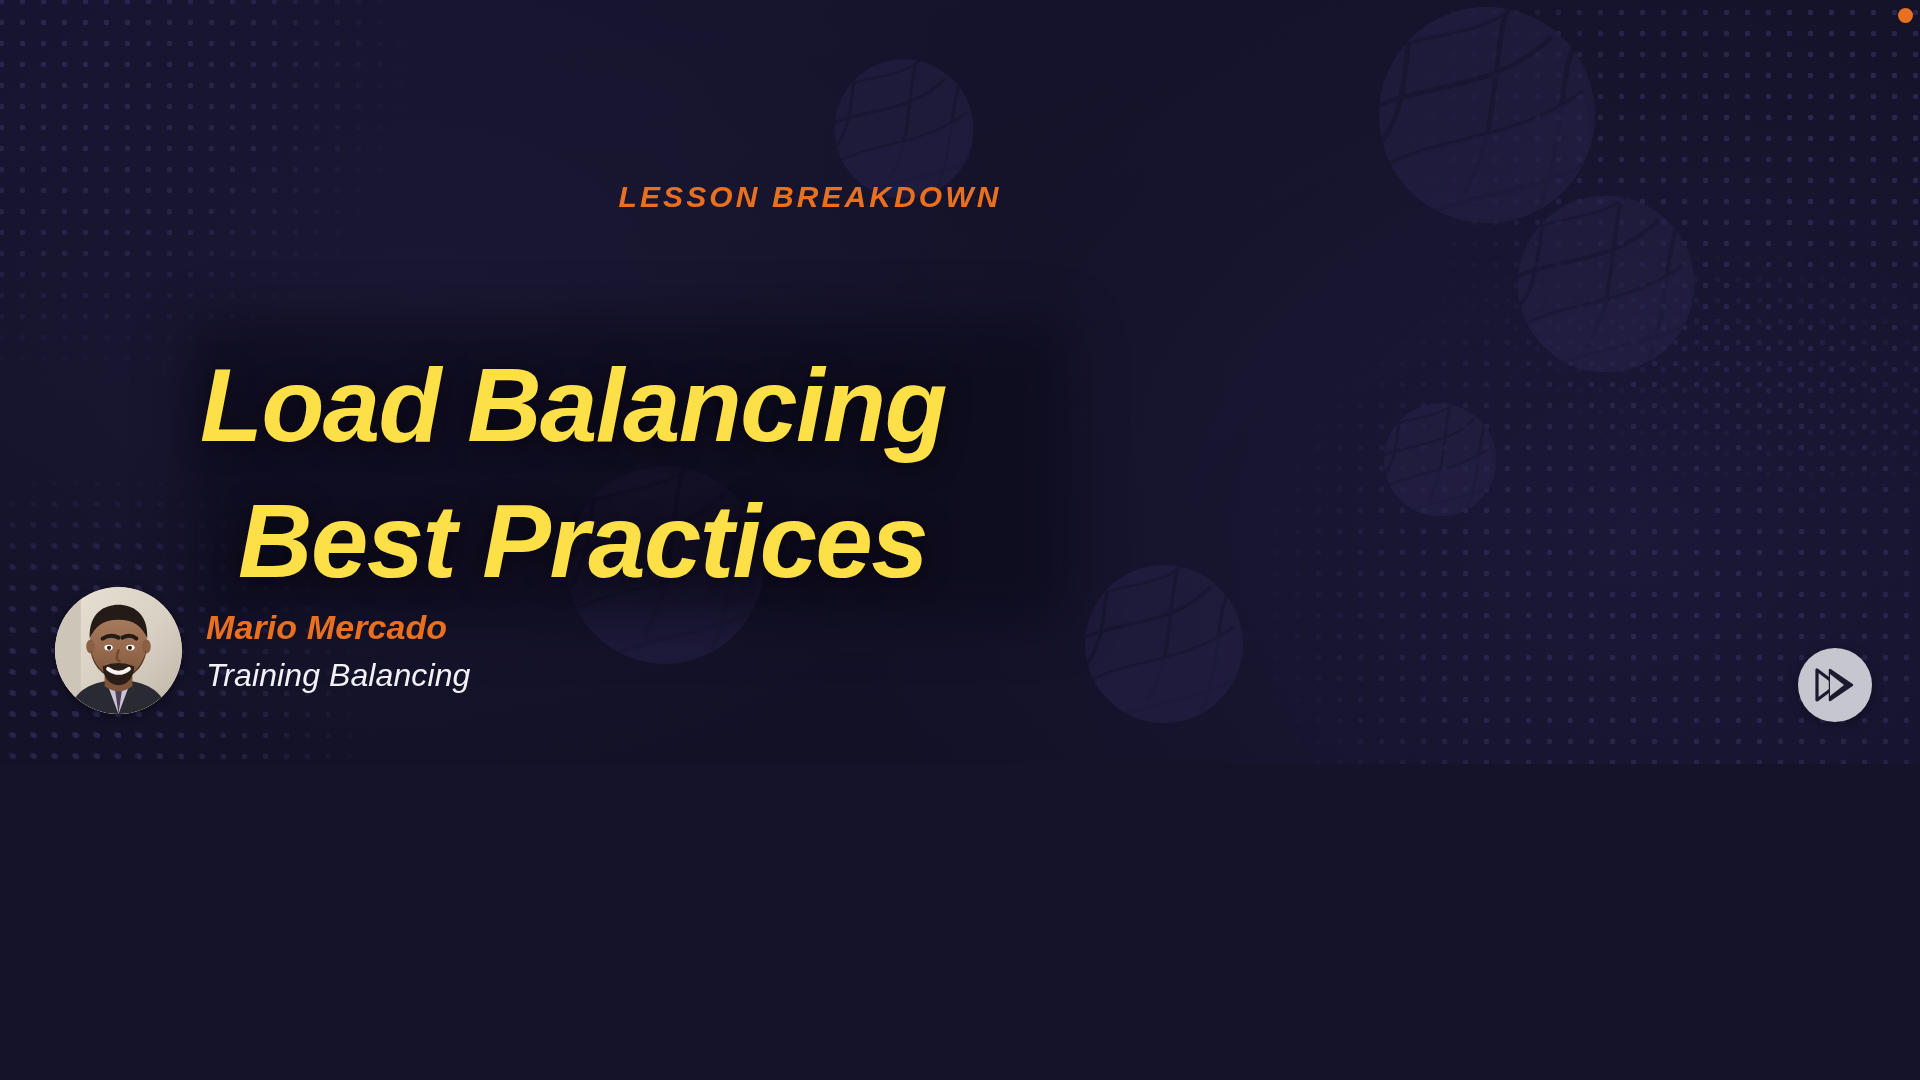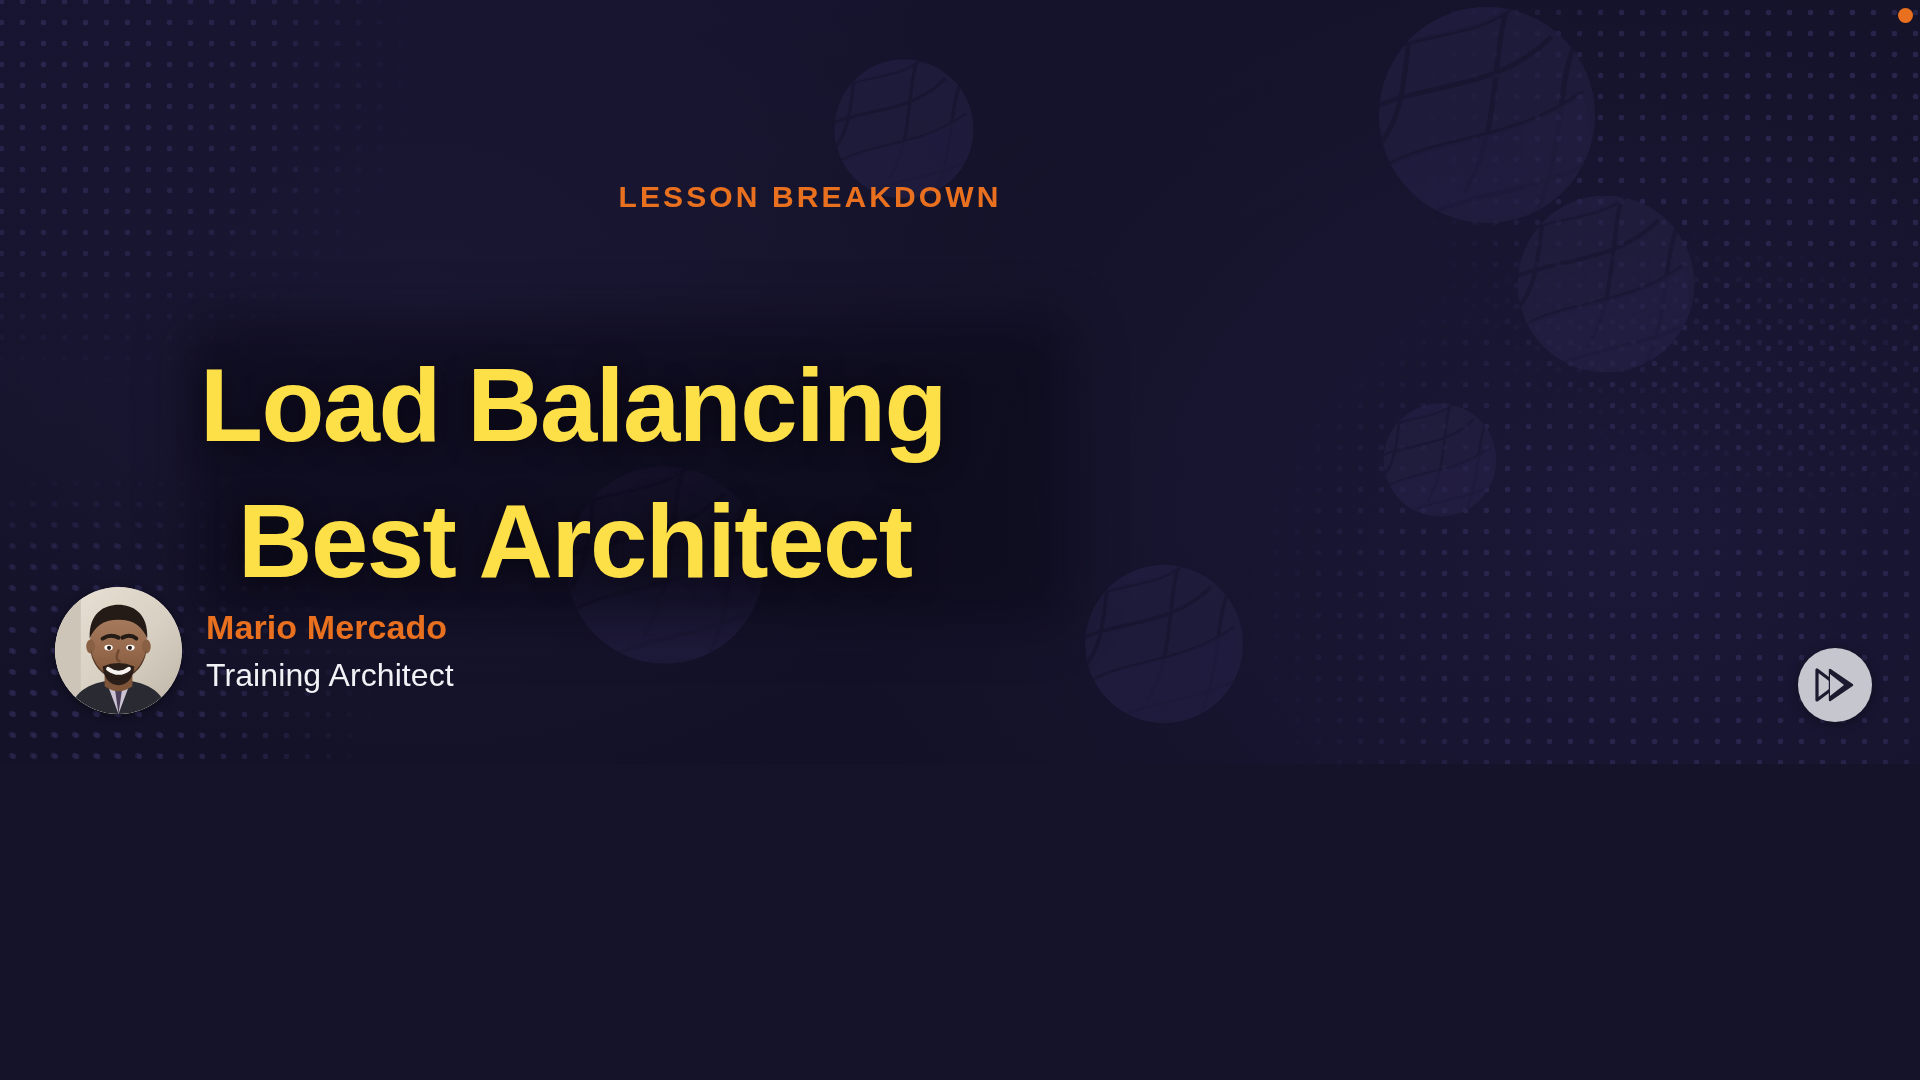--- a/index.html
+++ b/index.html
@@ -9,20 +9,21 @@
     overflow:hidden;
     background:#15132A;
     font-family:"Liberation Sans", sans-serif;
   }
 
   #slide {
     position:relative;
     width:1920px; height:764px;
     background:#15132A;
     overflow:hidden;
+    font-style:italic;
   }
 
   
   .bg-base {
     position:absolute; inset:0;
     background:
       radial-gradient(ellipse 900px 700px at 22% 40%, #1a1733 0%, rgba(26,23,51,0) 70%),
       radial-gradient(ellipse 1100px 900px at 85% 70%, #1b1838 0%, rgba(27,24,56,0) 72%),
       linear-gradient(160deg, #171431 0%, #141228 48%, #121025 100%);
   }
@@ -335,21 +336,21 @@
     </div>
 
   <div class="accent-dot" id="accent-dot" style="left: 1898px; top: 8px; background: rgb(232, 112, 31);"></div>
 
   <div class="title-panel"></div>
 
   <div class="eyebrow">LESSON BREAKDOWN</div>
 
   <div class="title">
     <div class="line1">Load Balancing</div>
-    <div class="line2">Best Architect</div>
+    <div class="line2">Best Practices</div>
   </div>
 
   <div class="presenter">
     <div class="avatar">
       <svg viewBox="0 0 128 128" aria-hidden="true">
         <defs>
           <clipPath id="avclip">
               <circle cx="64" cy="64" r="64"></circle>
             </clipPath>
           <linearGradient id="bgw" x1="0" y1="0" x2="1" y2="1">
@@ -395,21 +396,21 @@
           <path d="M53 82 q11 9 22 0 q-11 6 -22 0 Z" fill="#ffffff"></path>
           <path d="M53.5 82.5 q11 8 21 0" stroke="#f7f4ef" stroke-width="4" fill="none" stroke-linecap="round"></path>
 
           <path d="M36 62 q2 26 28 32 q26 -6 28 -32 q-5 26 -28 30 q-23 -4 -28 -30 Z" fill="#241a16" opacity=".55"></path>
         </g>
       </svg>
     </div>
 
     <div class="presenter-text">
       <div class="presenter-name">Mario Mercado</div>
-      <div class="presenter-role">Training Architect</div>
+      <div class="presenter-role">Training Balancing</div>
     </div>
   </div>
 
   <div class="brand-badge">
     <svg width="42" height="34" viewBox="0 0 42 34" aria-hidden="true">
 
       <path d="M3 2 L3 32 L23 17 Z" fill="none" stroke="#1B1A2E" stroke-width="3.2" stroke-linejoin="round"></path>
 
       <path d="M16 2 L16 32 L38 17 Z" fill="#1B1A2E" stroke="#1B1A2E" stroke-width="2.4" stroke-linejoin="round"></path>
 

